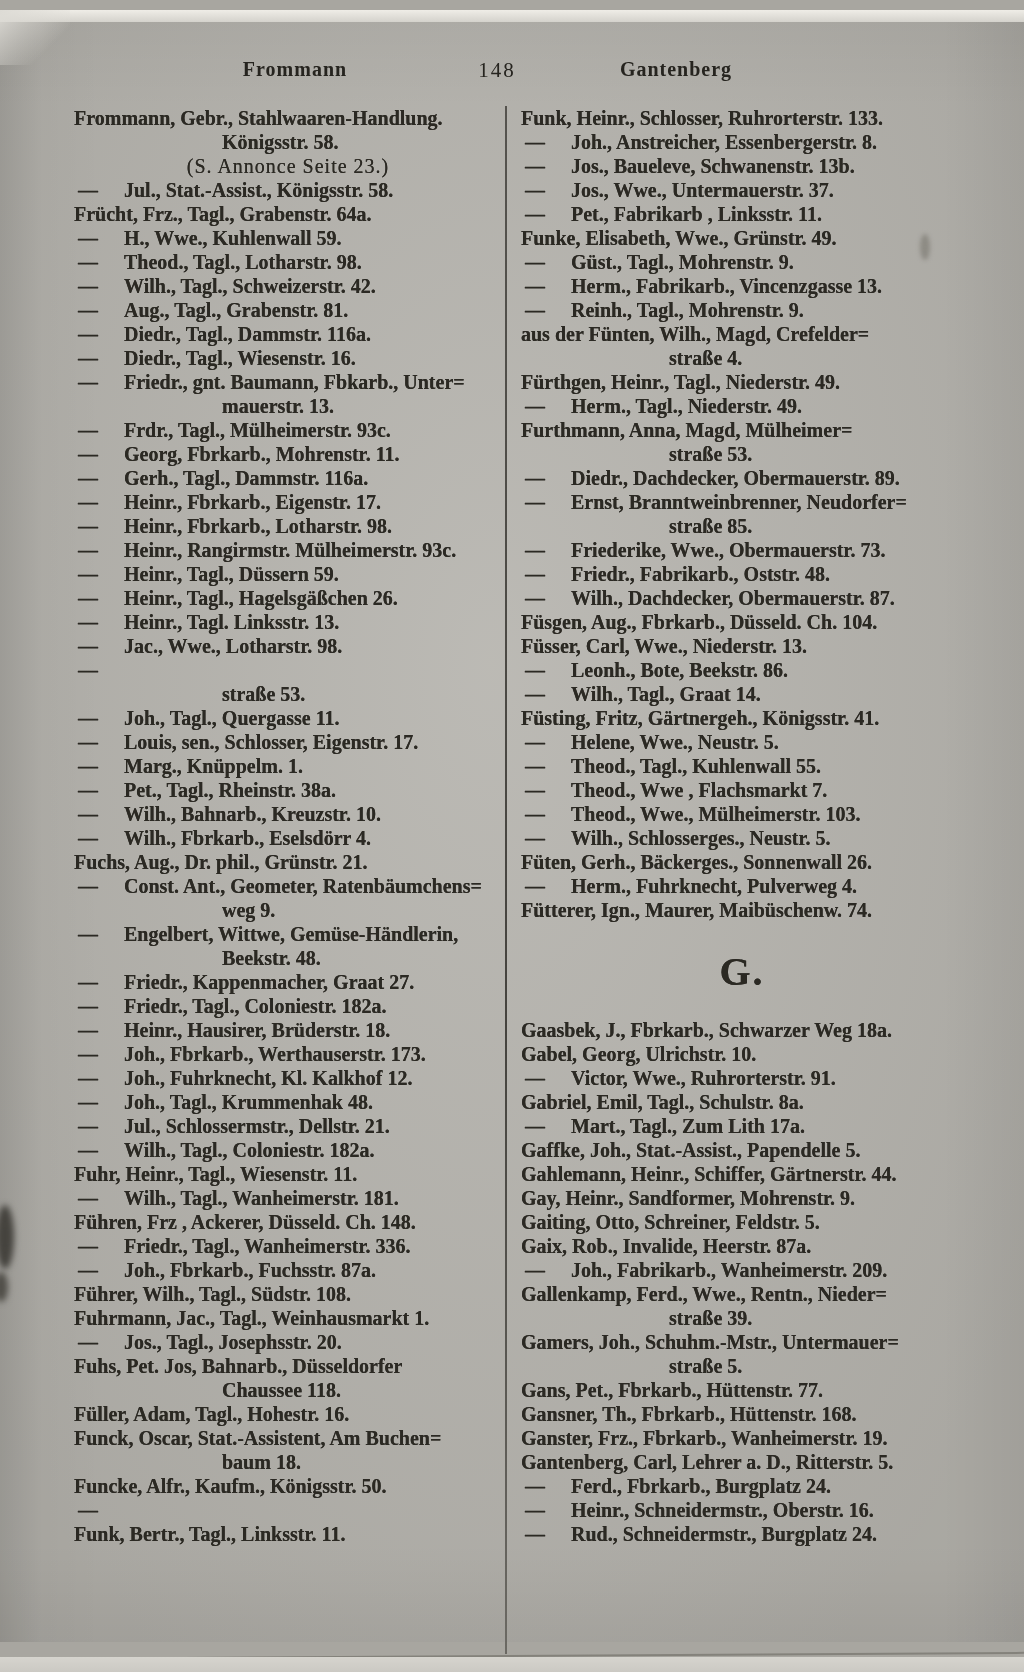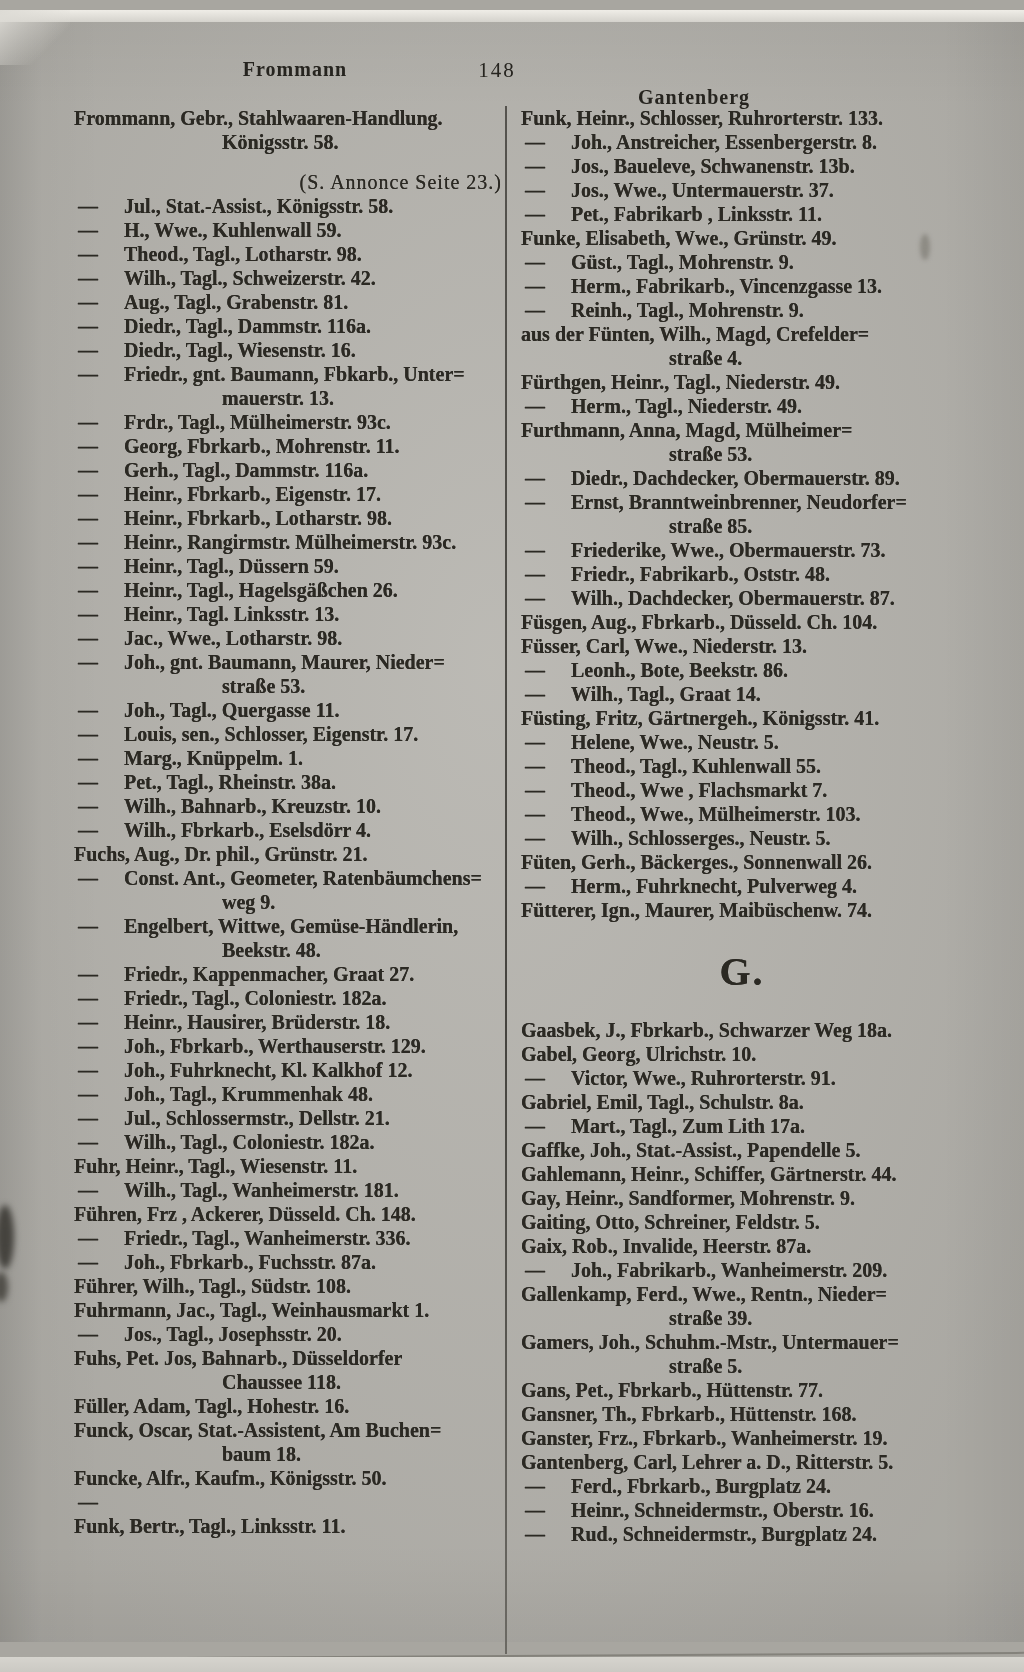--- a/index.html
+++ b/index.html
@@ -26,38 +26,38 @@
     background:linear-gradient(180deg,#d6d4ce,#c4c2bc);}
   .margin-blob1{position:absolute;left:-4px;top:1195px;width:18px;height:64px;background:#45433e;border-radius:50%;filter:blur(3px);}
   .margin-blob2{position:absolute;left:-6px;top:1262px;width:14px;height:30px;background:#504e48;border-radius:50%;filter:blur(3px);}
   .margin-blob3{position:absolute;left:920px;top:224px;width:10px;height:26px;background:#8d8b84;border-radius:50%;filter:blur(2px);}
 
   
   #header{position:absolute;left:0;top:48px;width:1024px;height:40px;}
   .hdr-kw{position:absolute;transform:translateX(-50%);font-weight:bold;font-size:20px;letter-spacing:1px;}
   #hdr-left{left:295px;}
   #hdr-num{left:497px;font-weight:normal;font-size:21px;letter-spacing:2px;}
-  #hdr-right{left:694px;margin-top:28px;}
+  #hdr-right{left:676px;}
 
   
   #divider{position:absolute;left:505px;top:96px;width:2px;height:1548px;
     background:linear-gradient(180deg,#55534e 0%,#45433e 60%,#6b6963 100%);}
 
   
   .col{position:absolute;top:96px;}
   #col-left{left:74px;width:428px;}
   #col-right{left:521px;width:442px;}
   .line{white-space:nowrap;overflow:visible;height:24px;line-height:24px;
     font-size:20px;font-weight:bold;color:#2b2923;
     text-shadow:0 0 0.5px rgba(35,33,28,0.85);}
   .line.name{padding-left:0;}
   .line.dash{display:flex;}
   .dashmark{display:inline-block;width:50px;flex:0 0 50px;padding-left:4px;box-sizing:border-box;}
   .line.cont{padding-left:148px;}
-  .line.center{text-align:right;font-weight:normal;letter-spacing:1px;margin-top:16px;}
+  .line.center{text-align:center;font-weight:normal;letter-spacing:1px;}
   .line.section{height:96px;line-height:100px;text-align:center;font-size:40px;letter-spacing:2px;}
 </style>
 </head>
 <body>
 
 <div id="page">
   <div class="torn-top"></div>
   <div class="corner-shade"></div>
 
   <div id="header">
@@ -69,20 +69,21 @@
   <div id="divider"></div>
 
   <div class="col" id="col-left">
       <div class="line name">Frommann, Gebr., Stahlwaaren-Handlung.</div>
       <div class="line cont">Königsstr. 58.</div>
       <div class="line center">(S. Annonce Seite 23.)</div>
       <div class="line dash">
         <span class="dashmark">—</span>
         <span>Jul., Stat.-Assist., Königsstr. 58.</span>
       </div>
+      <div class="line name">Frücht, Frz., Tagl., Grabenstr. 64a.</div>
       <div class="line dash">
         <span class="dashmark">—</span>
         <span>H., Wwe., Kuhlenwall 59.</span>
       </div>
       <div class="line dash">
         <span class="dashmark">—</span>
         <span>Theod., Tagl., Lotharstr. 98.</span>
       </div>
       <div class="line dash">
         <span class="dashmark">—</span>
@@ -140,21 +141,20 @@
       <div class="line dash">
         <span class="dashmark">—</span>
         <span>Heinr., Tagl. Linksstr. 13.</span>
       </div>
       <div class="line dash">
         <span class="dashmark">—</span>
         <span>Jac., Wwe., Lotharstr. 98.</span>
       </div>
       <div class="line dash">
         <span class="dashmark">—</span>
-        <span>Joh., gnt. Baumann, Maurer, Nieder=</span>
       </div>
       <div class="line cont">straße 53.</div>
       <div class="line dash">
         <span class="dashmark">—</span>
         <span>Joh., Tagl., Quergasse 11.</span>
       </div>
       <div class="line dash">
         <span class="dashmark">—</span>
         <span>Louis, sen., Schlosser, Eigenstr. 17.</span>
       </div>
@@ -192,21 +192,21 @@
       <div class="line dash">
         <span class="dashmark">—</span>
         <span>Friedr., Tagl., Coloniestr. 182a.</span>
       </div>
       <div class="line dash">
         <span class="dashmark">—</span>
         <span>Heinr., Hausirer, Brüderstr. 18.</span>
       </div>
       <div class="line dash">
         <span class="dashmark">—</span>
-        <span>Joh., Fbrkarb., Werthauserstr. 129.</span>
+        <span>Joh., Fbrkarb., Werthauserstr. 173.</span>
       </div>
       <div class="line dash">
         <span class="dashmark">—</span>
         <span>Joh., Fuhrknecht, Kl. Kalkhof 12.</span>
       </div>
       <div class="line dash">
         <span class="dashmark">—</span>
         <span>Joh., Tagl., Krummenhak 48.</span>
       </div>
       <div class="line dash">

